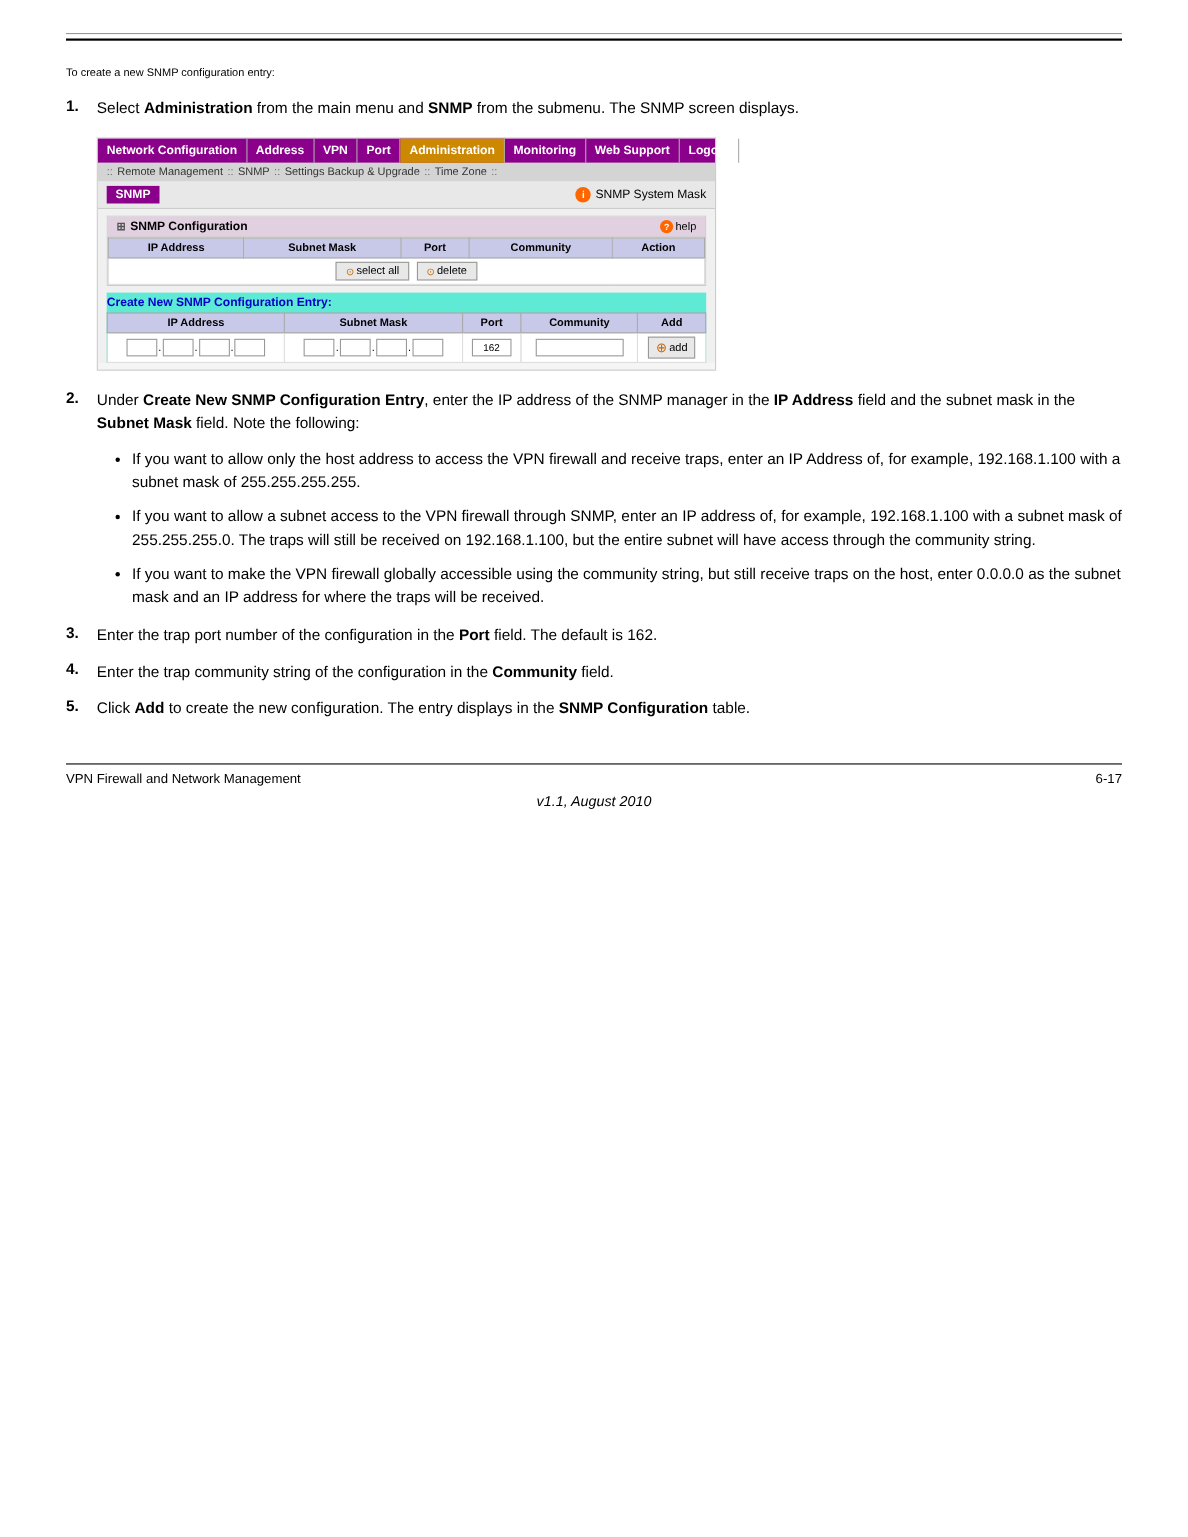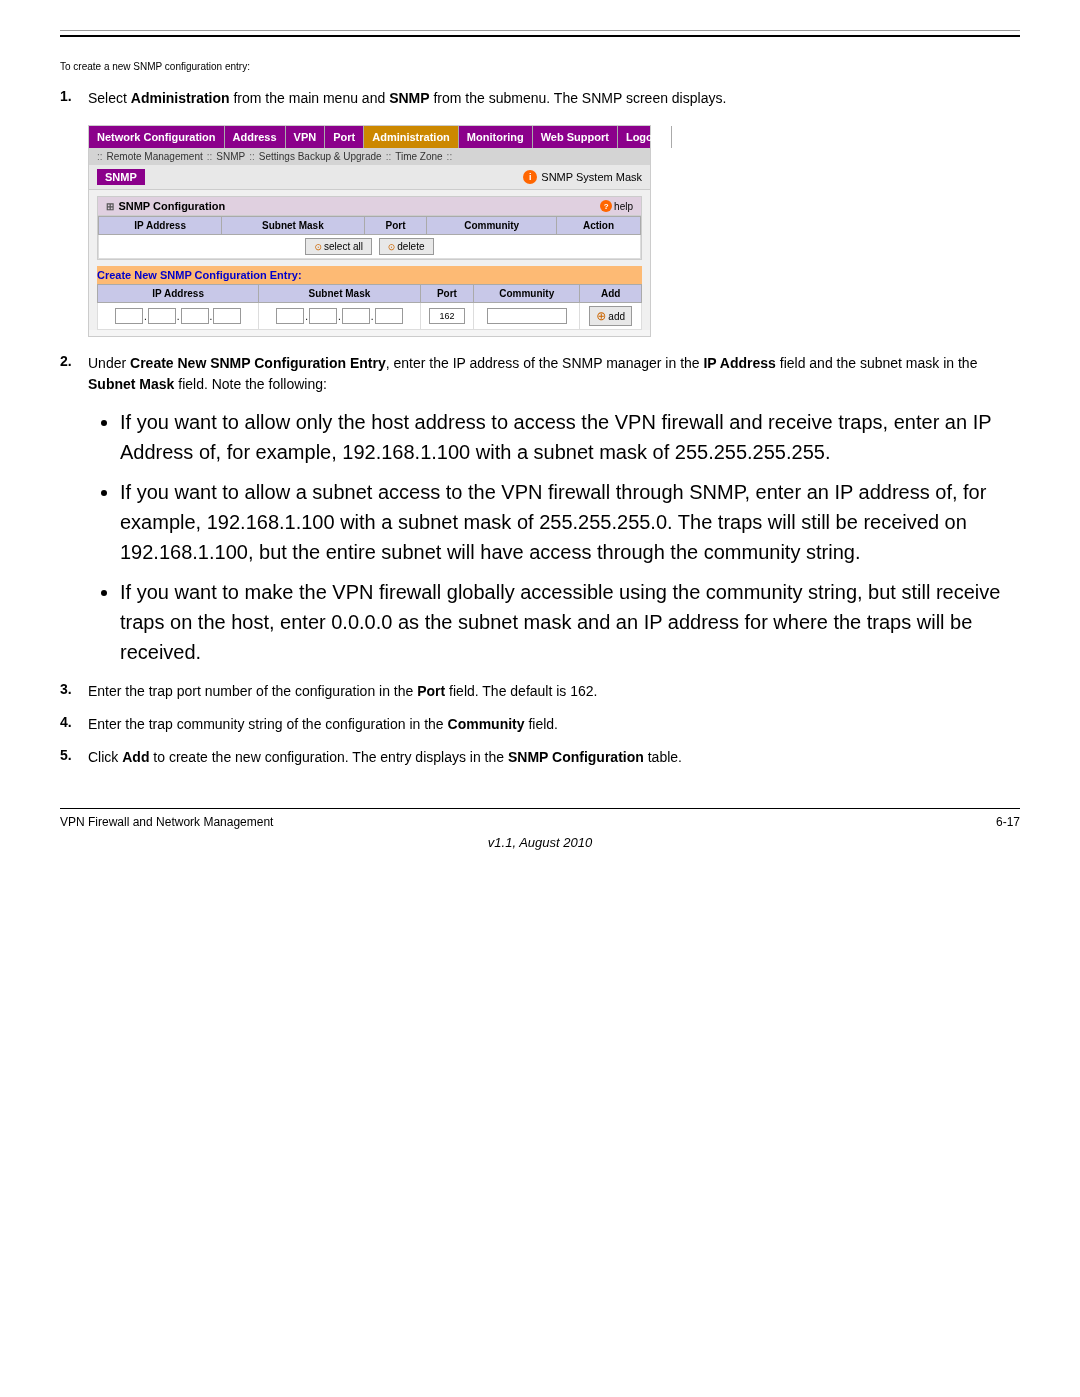--- a/index.html
+++ b/index.html
@@ -232,21 +232,21 @@
       gap: 2px;
     }
 
     .btn-icon {
       font-size: 9px;
       color: #cc6600;
     }
 
     
     .create-section {
-      background: #fdba74;
+      background: #5eead4;
       margin: 4px 8px 6px 8px;
     }
 
     .create-title {
       font-size: 11px;
       font-weight: bold;
       color: #0000cc;
       padding: 3px 0;
     }
 
@@ -329,21 +329,21 @@
     }
 
     
     .bullet-list {
       list-style: disc;
       margin-left: 60px;
       margin-bottom: 14px;
     }
 
     .bullet-list li {
-      font-size: 20px;
+      font-size: 14px;
       line-height: 1.5;
       margin-bottom: 10px;
     }
 
     .numbered-step-item {
       display: flex;
       gap: 8px;
       margin-bottom: 12px;
       padding-left: 0;
     }

